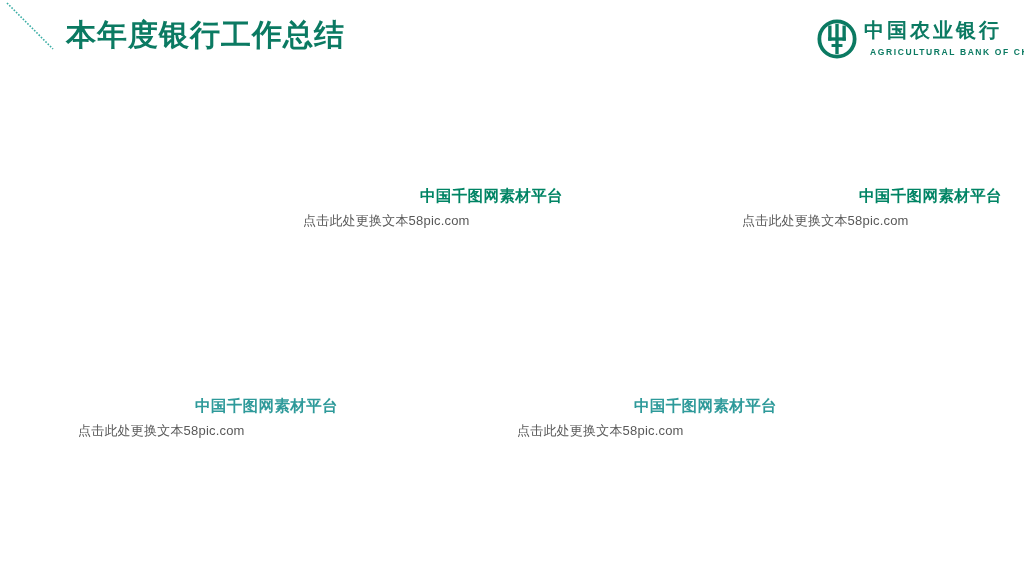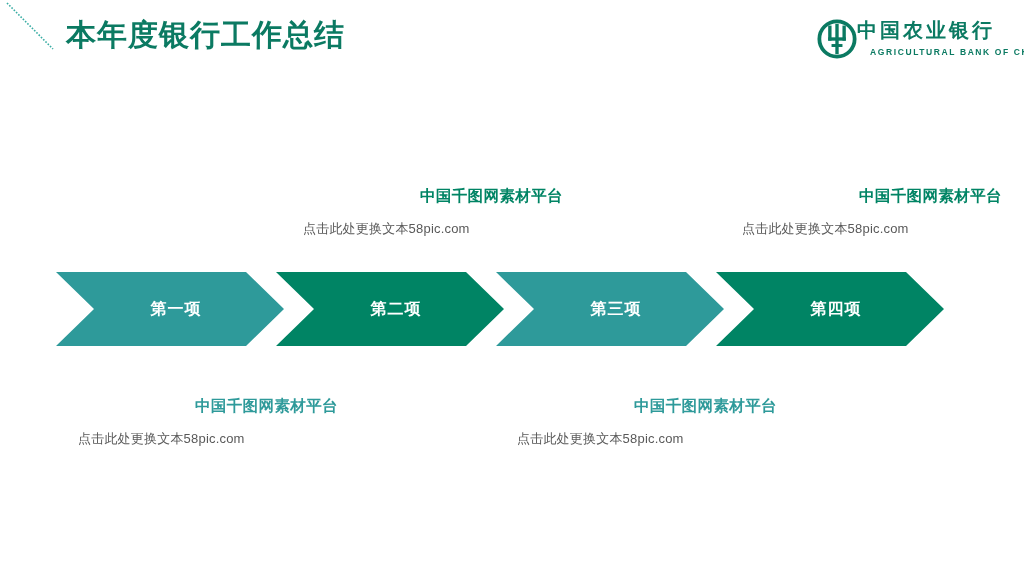--- a/index.html
+++ b/index.html
@@ -18,21 +18,21 @@
   .title{
     position:absolute;left:66px;top:14px;
     font-size:30px;font-weight:bold;letter-spacing:1px;
     color:#0b7a62;white-space:nowrap;line-height:42px;
   }
 
   
   .logo{position:absolute;left:816px;top:18px;width:192px;height:46px;}
   .logo-mark{position:absolute;left:0;top:0;width:42px;height:42px;}
   .logo-cn{
-    position:absolute;left:41px;top:-1px;
+    position:absolute;left:48px;top:-1px;
     font-size:20px;font-weight:bold;color:#0b7a62;
     letter-spacing:3px;white-space:nowrap;line-height:26px;
   }
   .logo-en{
     position:absolute;left:54px;top:28px;
     font-size:8.5px;font-weight:bold;color:#0b7a62;
     letter-spacing:1.6px;white-space:nowrap;line-height:12px;
   }
 
   
@@ -48,21 +48,21 @@
   }
 
   
   .cap{position:absolute;width:260px;}
   .cap-h{
     font-size:15.5px;font-weight:bold;letter-spacing:.4px;
     white-space:nowrap;line-height:22px;text-align:right;
   }
   .cap-b{
     font-size:13px;color:#595959;letter-spacing:.2px;
-    white-space:nowrap;line-height:20px;margin-top:12px;
+    white-space:nowrap;line-height:20px;margin-top:4px;
   }
 </style>
 </head>
 <body>
 
 <div class="slide">
 
   <div class="deco-line">
     <svg width="70" height="70" viewBox="0 0 70 70" aria-hidden="true">
       <line x1="7" y1="3" x2="53" y2="49" stroke="#3aada4" stroke-width="1.6" stroke-dasharray="1.6 1.6" stroke-linecap="butt"></line>
@@ -80,47 +80,20 @@
         <rect x="63" y="18" width="8" height="36" fill="#0b7a62"></rect>
         <rect x="29" y="46" width="42" height="8" fill="#0b7a62"></rect>
         <rect x="46" y="14" width="8" height="72" fill="#0b7a62"></rect>
         <rect x="37" y="62" width="26" height="7" fill="#0b7a62"></rect>
       </svg>
     </div>
     <div class="logo-cn">中国农业银行</div>
     <div class="logo-en">AGRICULTURAL BANK OF CHINA</div>
   </div>
 
-  <div class="chevrons">
-
-    <div class="chev" style="left:0px;width:228px;
-                background:#2e9a9a;
-                clip-path:polygon(0 0, 190px 0, 228px 37px, 190px 74px, 0 74px, 38px 37px);">
-      <span class="chev-label">第一项</span>
-    </div>
-
-    <div class="chev" style="left:220px;width:228px;
-                background:#008464;
-                clip-path:polygon(0 0, 190px 0, 228px 37px, 190px 74px, 0 74px, 38px 37px);">
-      <span class="chev-label">第二项</span>
-    </div>
-
-    <div class="chev" style="left:440px;width:228px;
-                background:#2e9a9a;
-                clip-path:polygon(0 0, 190px 0, 228px 37px, 190px 74px, 0 74px, 38px 37px);">
-      <span class="chev-label">第三项</span>
-    </div>
-
-    <div class="chev" style="left:660px;width:228px;
-                background:#008464;
-                clip-path:polygon(0 0, 190px 0, 228px 37px, 190px 74px, 0 74px, 38px 37px);">
-      <span class="chev-label">第四项</span>
-    </div>
-
-  </div>
 
   <div class="cap" style="left:78px;top:395px;">
     <div class="cap-h" style="color:#2e9a9a;">中国千图网素材平台</div>
     <div class="cap-b">点击此处更换文本58pic.com</div>
   </div>
 
   <div class="cap" style="left:303px;top:185px;">
     <div class="cap-h" style="color:#008464;">中国千图网素材平台</div>
     <div class="cap-b">点击此处更换文本58pic.com</div>
   </div>

